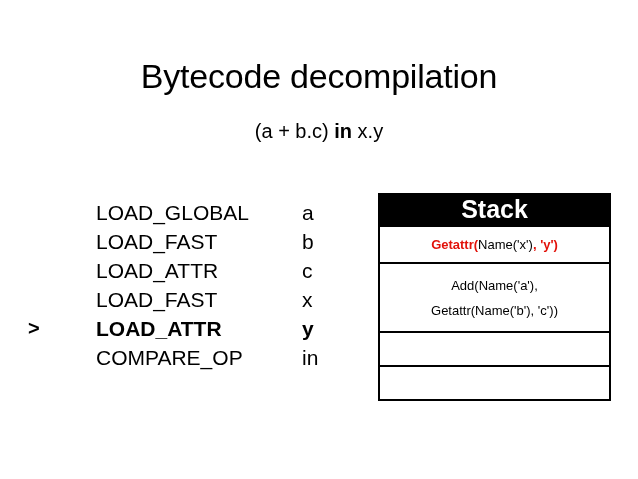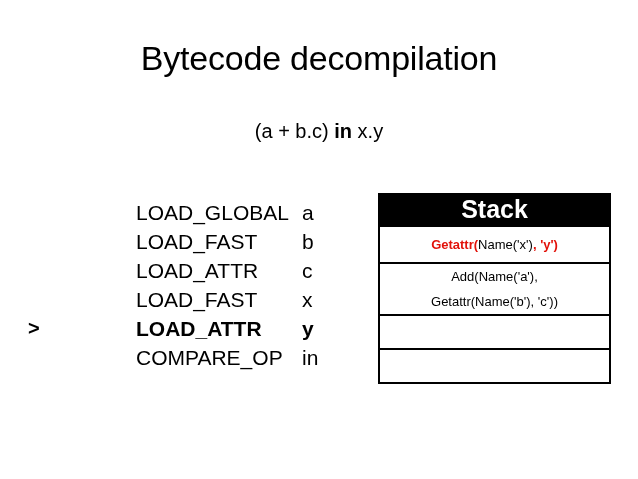--- a/index.html
+++ b/index.html
@@ -14,21 +14,21 @@
     overflow: hidden;
     font-family: "Liberation Sans", sans-serif;
     color: #000000;
     -webkit-font-smoothing: antialiased;
   }
 
   
   .slide-title {
     position: absolute;
     left: 0;
-    top: 38px;
+    top: 56px;
     width: 638px;
     text-align: center;
     font-size: 34px;
     line-height: 40px;
     font-weight: 400;
     letter-spacing: -0.2px;
     white-space: nowrap;
   }
   .slide-subtitle {
     position: absolute;
@@ -69,21 +69,20 @@
     width: 18px;
     font-size: 20px;
     font-weight: 700;
     line-height: 29px;
   }
   .bc-opcode {
     position: absolute;
     left: 96px;
     top: 0;
     line-height: 29px;
-    margin-left: 40px;
   }
   .bc-arg {
     position: absolute;
     left: 302px;
     top: 0;
     line-height: 29px;
   }
 
   
   .stack-table {
@@ -113,21 +112,21 @@
     font-size: 13px;
     line-height: 25px;
     padding: 4px 2px;
     min-height: 34px;
     display: flex;
     flex-direction: column;
     justify-content: center;
     align-items: center;
   }
   .stack-row.row-h1 { height: 37px; padding: 0; justify-content: center; }
-  .stack-row.row-h2 { height: 52px; padding: 17px; }
+  .stack-row.row-h2 { height: 69px; padding: 17px; }
   .stack-row.row-empty { height: 34px; padding: 0; }
   .stack-row .line { display: block; white-space: nowrap; }
   .tok-red   { color: #e2120a; font-weight: 700; }
   .tok-black { color: #000000; font-weight: 400; }
 </style>
 </head>
 <body>
 
 <div class="slide-title">Bytecode decompilation</div>
 

